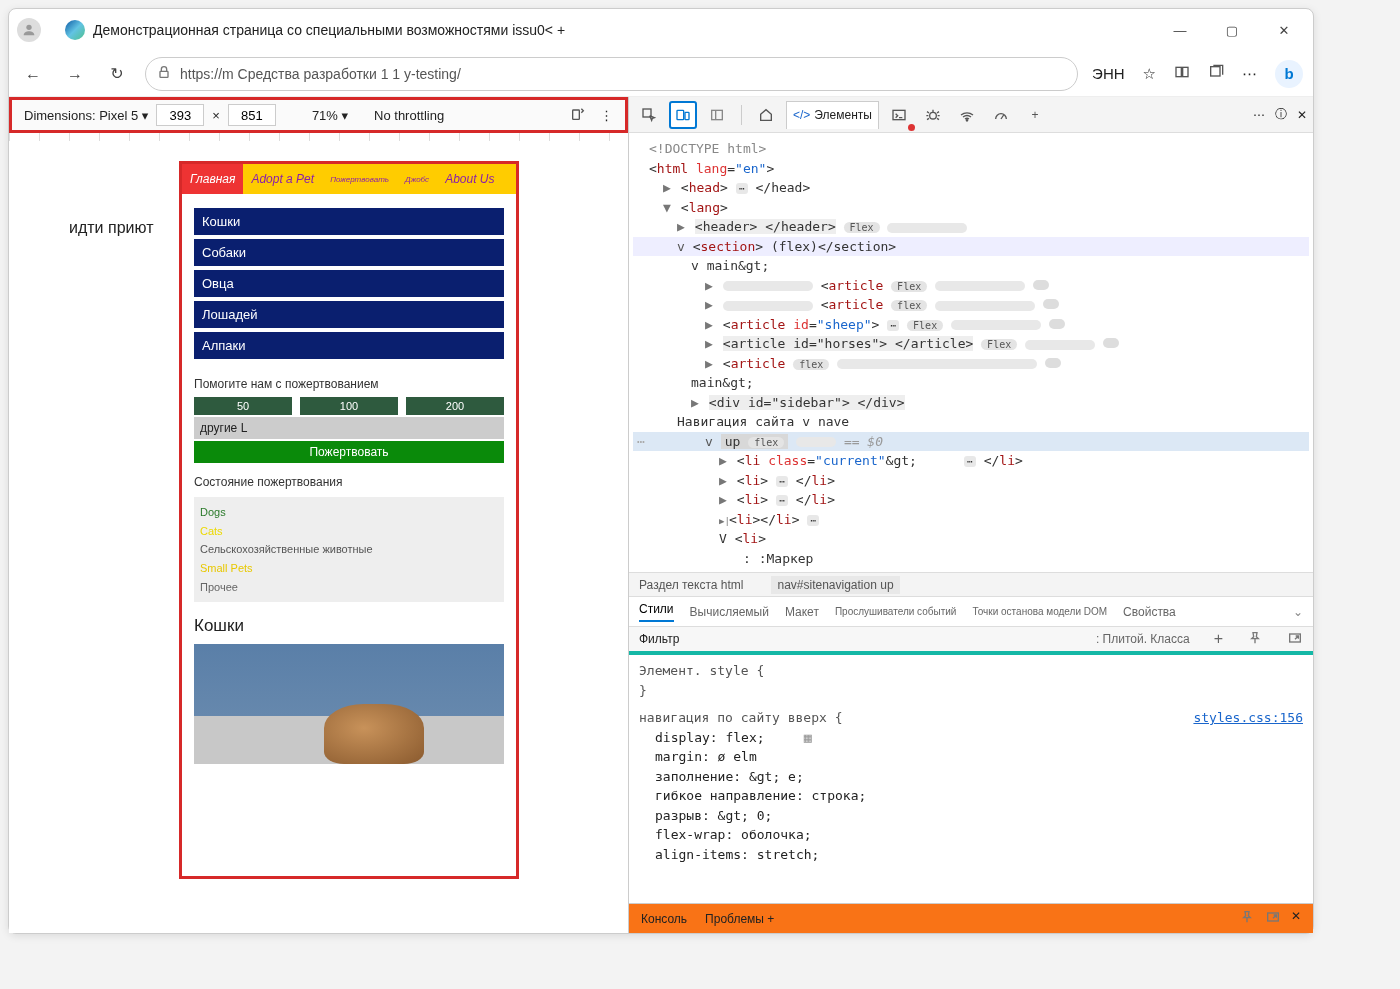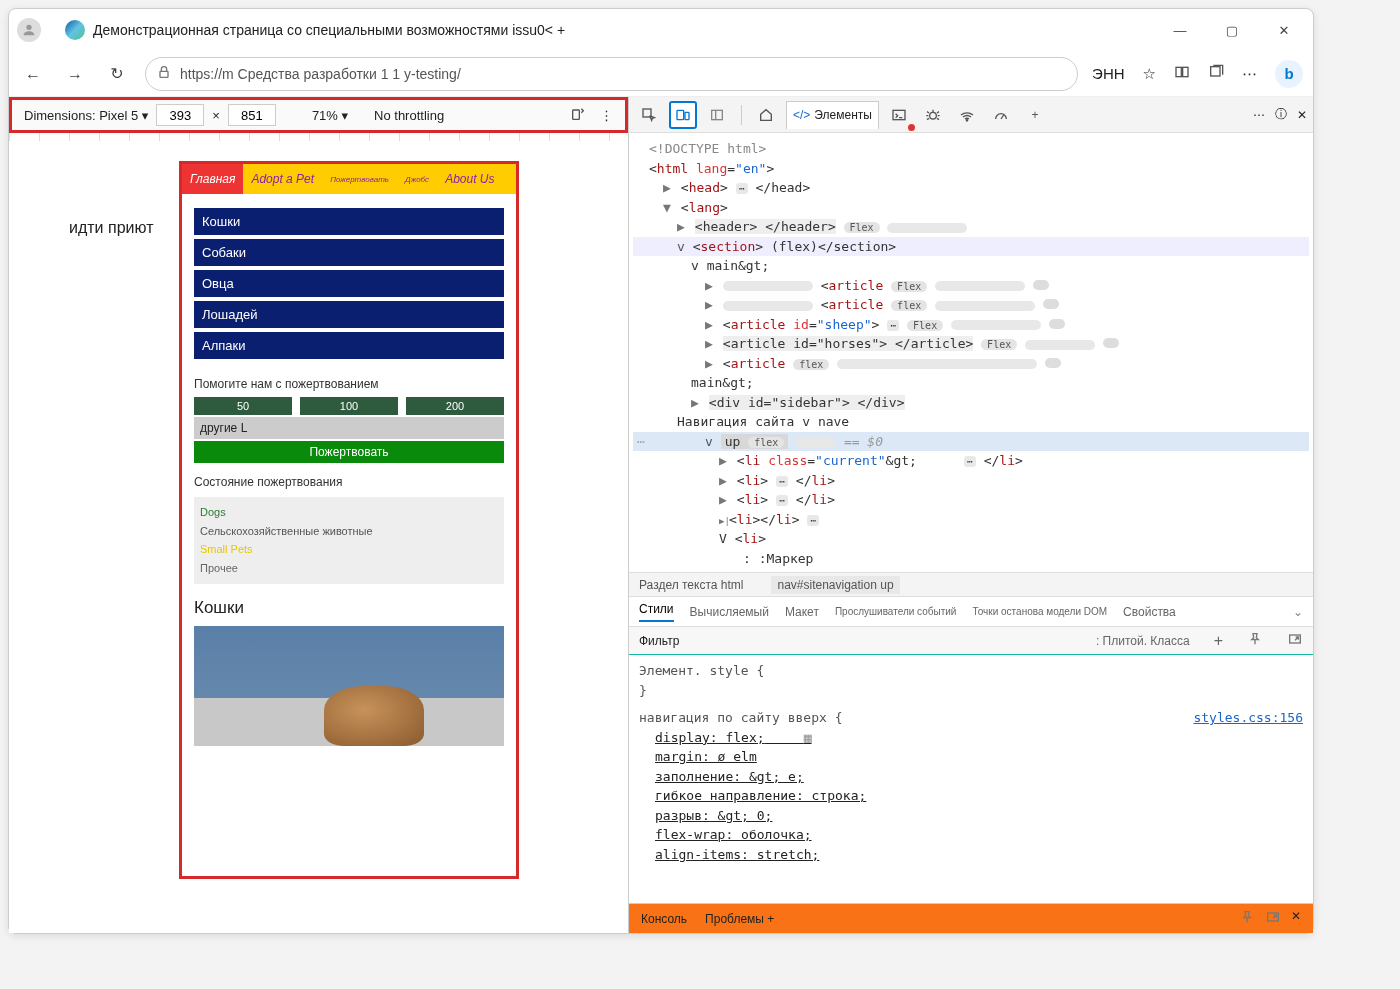--- a/index.html
+++ b/index.html
@@ -85,27 +85,27 @@
 .bar { display:inline-block; background:#e8e8e8; height:10px; border-radius:5px; vertical-align:middle; }
 .endbar { display:inline-block; width:16px; height:10px; background:#ddd; border-radius:5px; }
 
 .breadcrumb { height: 24px; border-bottom: 1px solid #ddd; display:flex; align-items:center; padding: 0 10px; gap: 28px; font-size:12px; color:#555; background:#f4f4f4; }
 
 .styles-tabs { height: 30px; display:flex; align-items:center; padding: 0 10px; gap: 16px; font-size:12px; border-bottom:1px solid #ddd; background:#fff; }
 .styles-tabs .st { color:#666; }
 .styles-tabs .st.active { color:#000; border-bottom:2px solid #0078d4; padding-bottom:4px; }
 .styles-tabs .st.small { font-size: 10px; }
 
-.styles-filter { height: 28px; display:flex; align-items:center; padding:0 10px; gap: 8px; border-bottom:1px solid #14b8a6; font-size:12px; background:#f7f7f7; }
+.styles-filter { height: 28px; display:flex; align-items:center; padding:0 10px; gap: 8px; border-bottom:4px solid #14b8a6; font-size:12px; background:#f7f7f7; }
 .styles-filter .right { margin-left:auto; display:flex; gap:24px; align-items:center; color:#666; }
 
 .styles-body { flex:1; overflow:auto; font-family: Consolas, monospace; font-size:13px; padding: 6px 10px; background: #fff; line-height:1.5; color:#333; }
 .styles-body .rule { margin-bottom: 8px; }
 .sel-name { color:#555; }
-.prop { color:#222; padding-left: 16px; text-decoration: underline; }
+.prop { color:#222; padding-left: 16px; }
 .link { color: #1a66cc; text-decoration: underline; float: right; }
 
 .console-bar { height: 30px; border-top:1px solid #ccc; display:flex; align-items:center; padding: 0 12px; gap: 18px; font-size:12px; background:#f97316; }
 .console-bar .right { margin-left:auto; display:flex; gap:10px; }
 
 svg { width:16px; height:16px; }
 </style>
 </head>
 <body>
 
@@ -202,20 +202,21 @@
               <div class="don-row">
                 <div class="don-btn">50</div>
                 <div class="don-btn">100</div>
                 <div class="don-btn">200</div>
               </div>
               <div class="don-other">другие L</div>
               <div class="don-submit">Пожертвовать</div>
               <div class="ph-h" style="margin-top:12px">Состояние пожертвования</div>
               <div class="ph-status">
                 <div class="st-dogs">Dogs</div>
+                <div class="st-cats">Cats</div>
                 <div class="st-farm">Сельскохозяйственные животные</div>
                 <div class="st-small">Small Pets</div>
                 <div class="st-other">Прочее</div>
               </div>
               <div class="ph-h2">Кошки</div>
               <div class="ph-img">
                   <div class="cat"></div>
                 </div>
             </div>
           </div>

